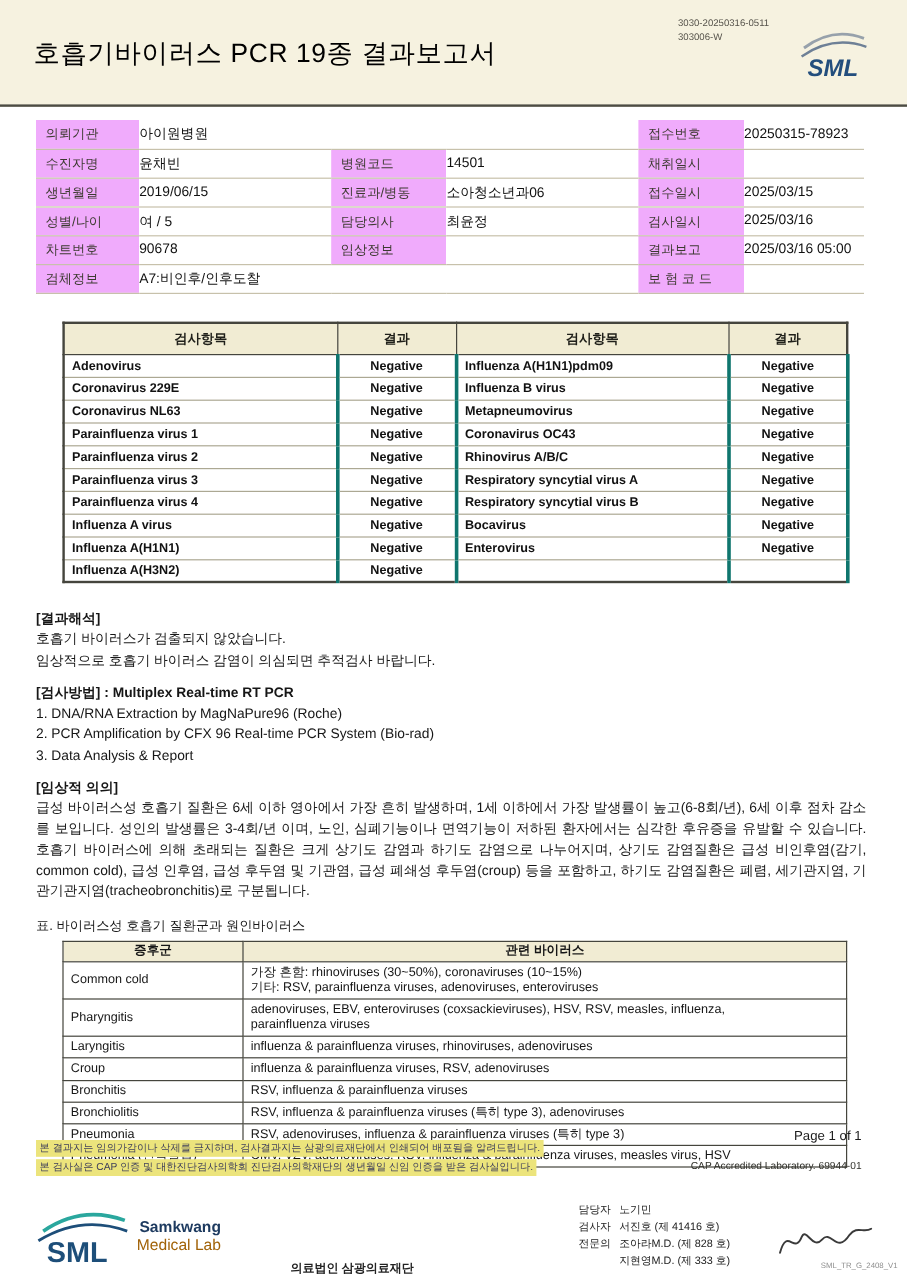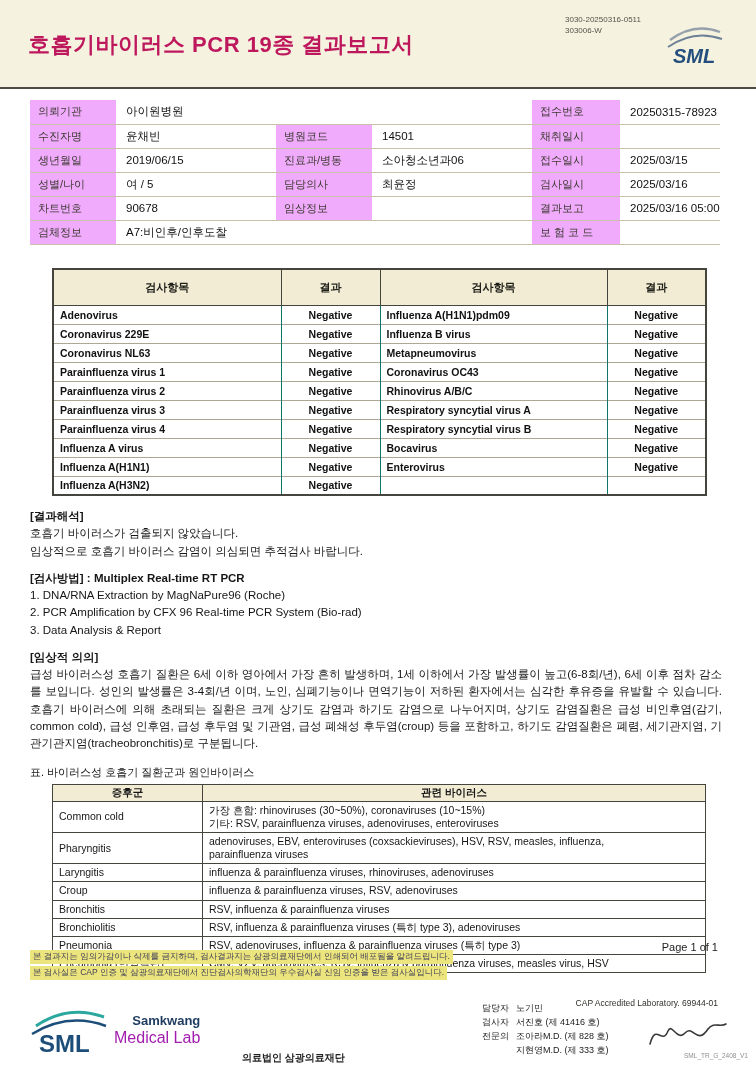--- a/index.html
+++ b/index.html
@@ -2,61 +2,61 @@
 <html><head>
 <meta charset="utf-8">
 <style>
   * { margin:0; padding:0; box-sizing:border-box; }
   html,body { background:#ffffff; }
   body { font-family:"Liberation Sans","DejaVu Sans",sans-serif; color:#1c1c1c; }
   .page { position:relative; width:756px; height:1069px; background:#ffffff; overflow:hidden; }
 
   
   .header { position:absolute; top:0; left:0; width:756px; height:89px; background:#f6f2e0; border-bottom:2px solid #4c4c44; }
-  .title { position:absolute; left:28px; top:30px; font-size:22px; font-weight:bold; color:#be185d; letter-spacing:0.5px; }
+  .title { position:absolute; left:28px; top:30px; font-size:22px; font-weight:normal; color:#000000; letter-spacing:0.5px; }
   .doc-codes { position:absolute; left:565px; top:15px; font-size:8px; color:#55524a; line-height:1.35; }
   .logo-top { position:absolute; right:32px; top:22px; }
 
   
   .info-table { position:absolute; top:100px; left:30px; width:690px; border-collapse:collapse; font-size:11px; table-layout:fixed; }
   .info-table td { height:24px; border-bottom:1px solid #c7c1ab; vertical-align:middle; overflow:hidden; white-space:nowrap; }
   .info-table td.label { background:#f0abfc; padding-left:8px; color:#3c3a30; }
-  .info-table td.value { padding-left:10px; color:#101010; font-size:11.5px; }
+  .info-table td.value { color:#101010; font-size:11.5px; }
 
   
   .results-table { position:absolute; top:268px; left:52px; width:653px; border-collapse:collapse; table-layout:fixed; font-size:10.5px; border:2px solid #45453d; }
-  .results-table th { background:#f1ecd3; border:1px solid #45453d; height:36px; font-size:11px; font-weight:bold; color:#20201a;margin-left:37px; }
-  .results-table td { border-left:1px solid #45453d; border-right:1px solid #0f766e; border-top:1px solid #aca893; height:19px; vertical-align:middle; }
+  .results-table th { background:#f1ecd3; border:1px solid #45453d; height:26px; font-size:11px; font-weight:bold; color:#20201a;margin-left:37px; }
+  .results-table td { border-left:1px solid #45453d; border-right:3px solid #0f766e; border-top:1px solid #aca893; height:19px; vertical-align:middle; }
   .results-table td.test { font-weight:bold; padding-left:6px; color:#111; white-space:nowrap; overflow:hidden; }
   .results-table td.result { text-align:center; font-weight:bold; color:#111; }
 
   
   .content { position:absolute; top:508px; left:30px; width:692px; font-size:11.5px; line-height:1.5; color:#161616; }
   .sec-head { font-weight:bold; }
   .block { margin-bottom:10px; }
   .para { text-align:justify; }
   .caption { margin-top:12px; margin-bottom:3px; font-size:11px; }
 
   
   .syn-table { margin-left:22px; width:653px; border-collapse:collapse; table-layout:fixed; font-size:10.5px; border:1.5px solid #45453d; }
   .syn-table th { background:#f1ecd3; border:1px solid #45453d; height:17px; font-size:10.5px; font-weight:bold; }
   .syn-table td { border:1px solid #45453d; padding:2px 6px; vertical-align:middle; line-height:1.25; }
   .syn-table td.syn-name { white-space:nowrap; }
 
   
   .page-num { position:absolute; right:38px; top:941px; font-size:11px; color:#1c1c1c; }
-  .cap-line { position:absolute; right:38px; top:966px; font-size:8.5px; color:#30302a;margin-top:32px; }
+  .cap-line { position:absolute; right:38px; top:966px; font-size:8.5px; color:#30302a; }
   .hl { position:absolute; left:30px; font-size:8.5px; color:#41415a; background:#ece47c; padding:1px 3px; white-space:nowrap; }
   .hl1 { top:950px; }
   .hl2 { top:966px; }
 
   .logo-bottom { position:absolute; left:30px; top:1004px; display:flex; align-items:center; gap:6px; }
   .logo-text-stack { line-height:1.15; }
   .logo-line1 { font-size:13px; font-weight:bold; color:#1d3a5f;text-align:right; }
-  .logo-line2 { font-size:16px; color:#a21caf; }
+  .logo-line2 { font-size:13px; color:#a16207; }
 
   .org-block { position:absolute; left:242px; top:1002px; font-size:10px; line-height:1.65; color:#222;margin-top:48px; }
   .org-name { font-weight:bold; }
 
   .staff-block { position:absolute; left:482px; top:1002px; font-size:9px; line-height:1.55; color:#222; }
   .staff-row { white-space:nowrap; }
   .staff-label { display:inline-block; width:34px; }
 
   .signature { position:absolute; right:26px; top:1014px; }
   .form-code { position:absolute; right:8px; top:1052px; font-size:6.5px; color:#8f8f8f; }
@@ -297,21 +297,21 @@
               </td>
             </tr>
           </tbody>
       </table>
     </div>
 
   </div>
 
   <div class="page-num">Page 1 of 1</div>
   <div class="hl hl1">본 결과지는 임의가감이나 삭제를 금지하며, 검사결과지는 삼광의료재단에서 인쇄되어 배포됨을 알려드립니다.</div>
-  <div class="hl hl2">본 검사실은 CAP 인증 및 삼광의료재단에서 진단검사의학재단의 우수검사실 신임 인증을 받은 검사실입니다.</div>
+  <div class="hl hl2">본 검사실은 CAP 인증 및 대한진단검사의학회 진단검사의학재단의 생년월일 신임 인증을 받은 검사실입니다.</div>
   <div class="cap-line">CAP Accredited Laboratory. 69944-01</div>
 
   <div class="logo-bottom">
     <svg width="78" height="54" viewBox="0 0 78 54">
       <path d="M6 22 Q38 0 74 13" fill="none" stroke="#2aa79e" stroke-width="3"></path>
       <path d="M2 30 Q38 8 76 22" fill="none" stroke="#1d4e79" stroke-width="2.4"></path>
       <text x="9" y="48" font-size="24" font-weight="bold" fill="#1d4e79">SML</text>
     </svg>
     <div class="logo-text-stack">
       <div class="logo-line1">Samkwang</div>

